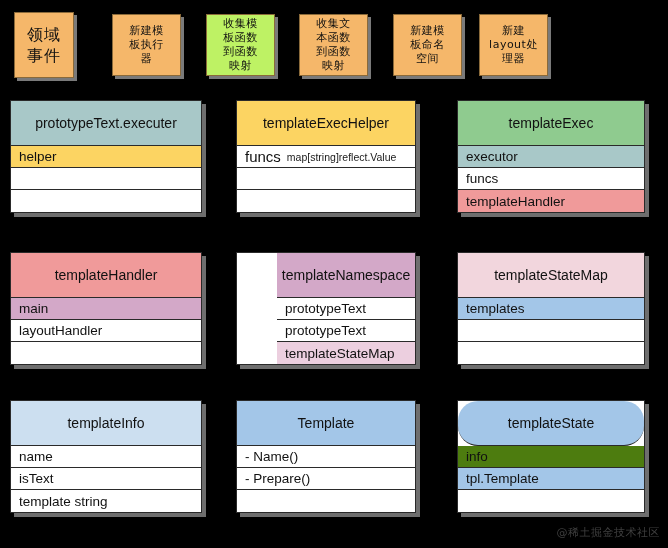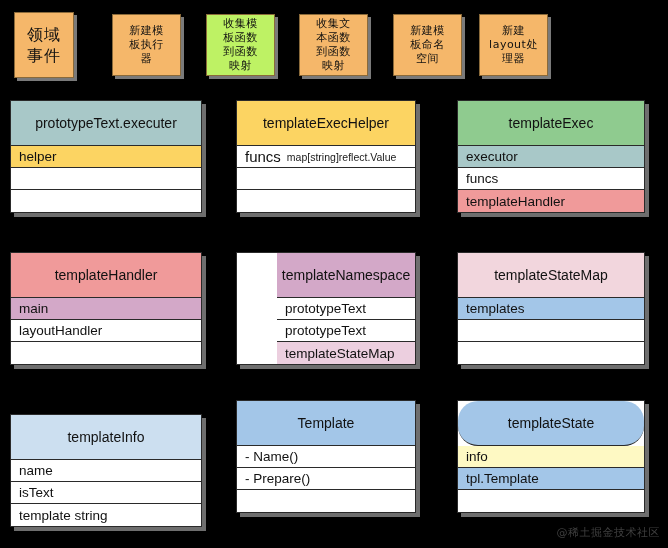--- a/index.html
+++ b/index.html
@@ -205,21 +205,21 @@
       <div class="cb-row" style="background: rgb(163, 198, 232);">
         <span>templates</span>
       </div>
       <div class="cb-row empty" style="background: rgb(255, 255, 255);">
         <span></span>
       </div>
       <div class="cb-row empty" style="background: rgb(255, 255, 255);">
         <span></span>
       </div>
     </div>
-    <div class="class-box" style="left: 10px; top: 400px; width: 192px; margin-top: 14px;">
+    <div class="class-box" style="left: 10px; top: 400px; width: 192px;">
       <div class="cb-header" style="background: rgb(204, 223, 240);">templateInfo</div>
       <div class="cb-row" style="background: rgb(255, 255, 255);">
         <span>name</span>
       </div>
       <div class="cb-row" style="background: rgb(255, 255, 255);">
         <span>isText</span>
       </div>
       <div class="cb-row" style="background: rgb(255, 255, 255);">
         <span>template string</span>
       </div>
@@ -231,21 +231,21 @@
       </div>
       <div class="cb-row" style="background: rgb(255, 255, 255);">
         <span>- Prepare()</span>
       </div>
       <div class="cb-row empty" style="background: rgb(255, 255, 255);">
         <span></span>
       </div>
     </div>
     <div class="class-box" style="left: 457px; top: 400px; width: 188px;">
       <div class="cb-header" style="background: rgb(163, 198, 232); border-radius: 20px;">templateState</div>
-      <div class="cb-row" style="background: #fef9c3;">
+      <div class="cb-row" style="background: #4d7c0f;">
         <span>info</span>
       </div>
       <div class="cb-row" style="background: rgb(163, 198, 232);">
         <span>tpl.Template</span>
       </div>
       <div class="cb-row empty" style="background: rgb(255, 255, 255);">
         <span></span>
       </div>
     </div>
   </div>

